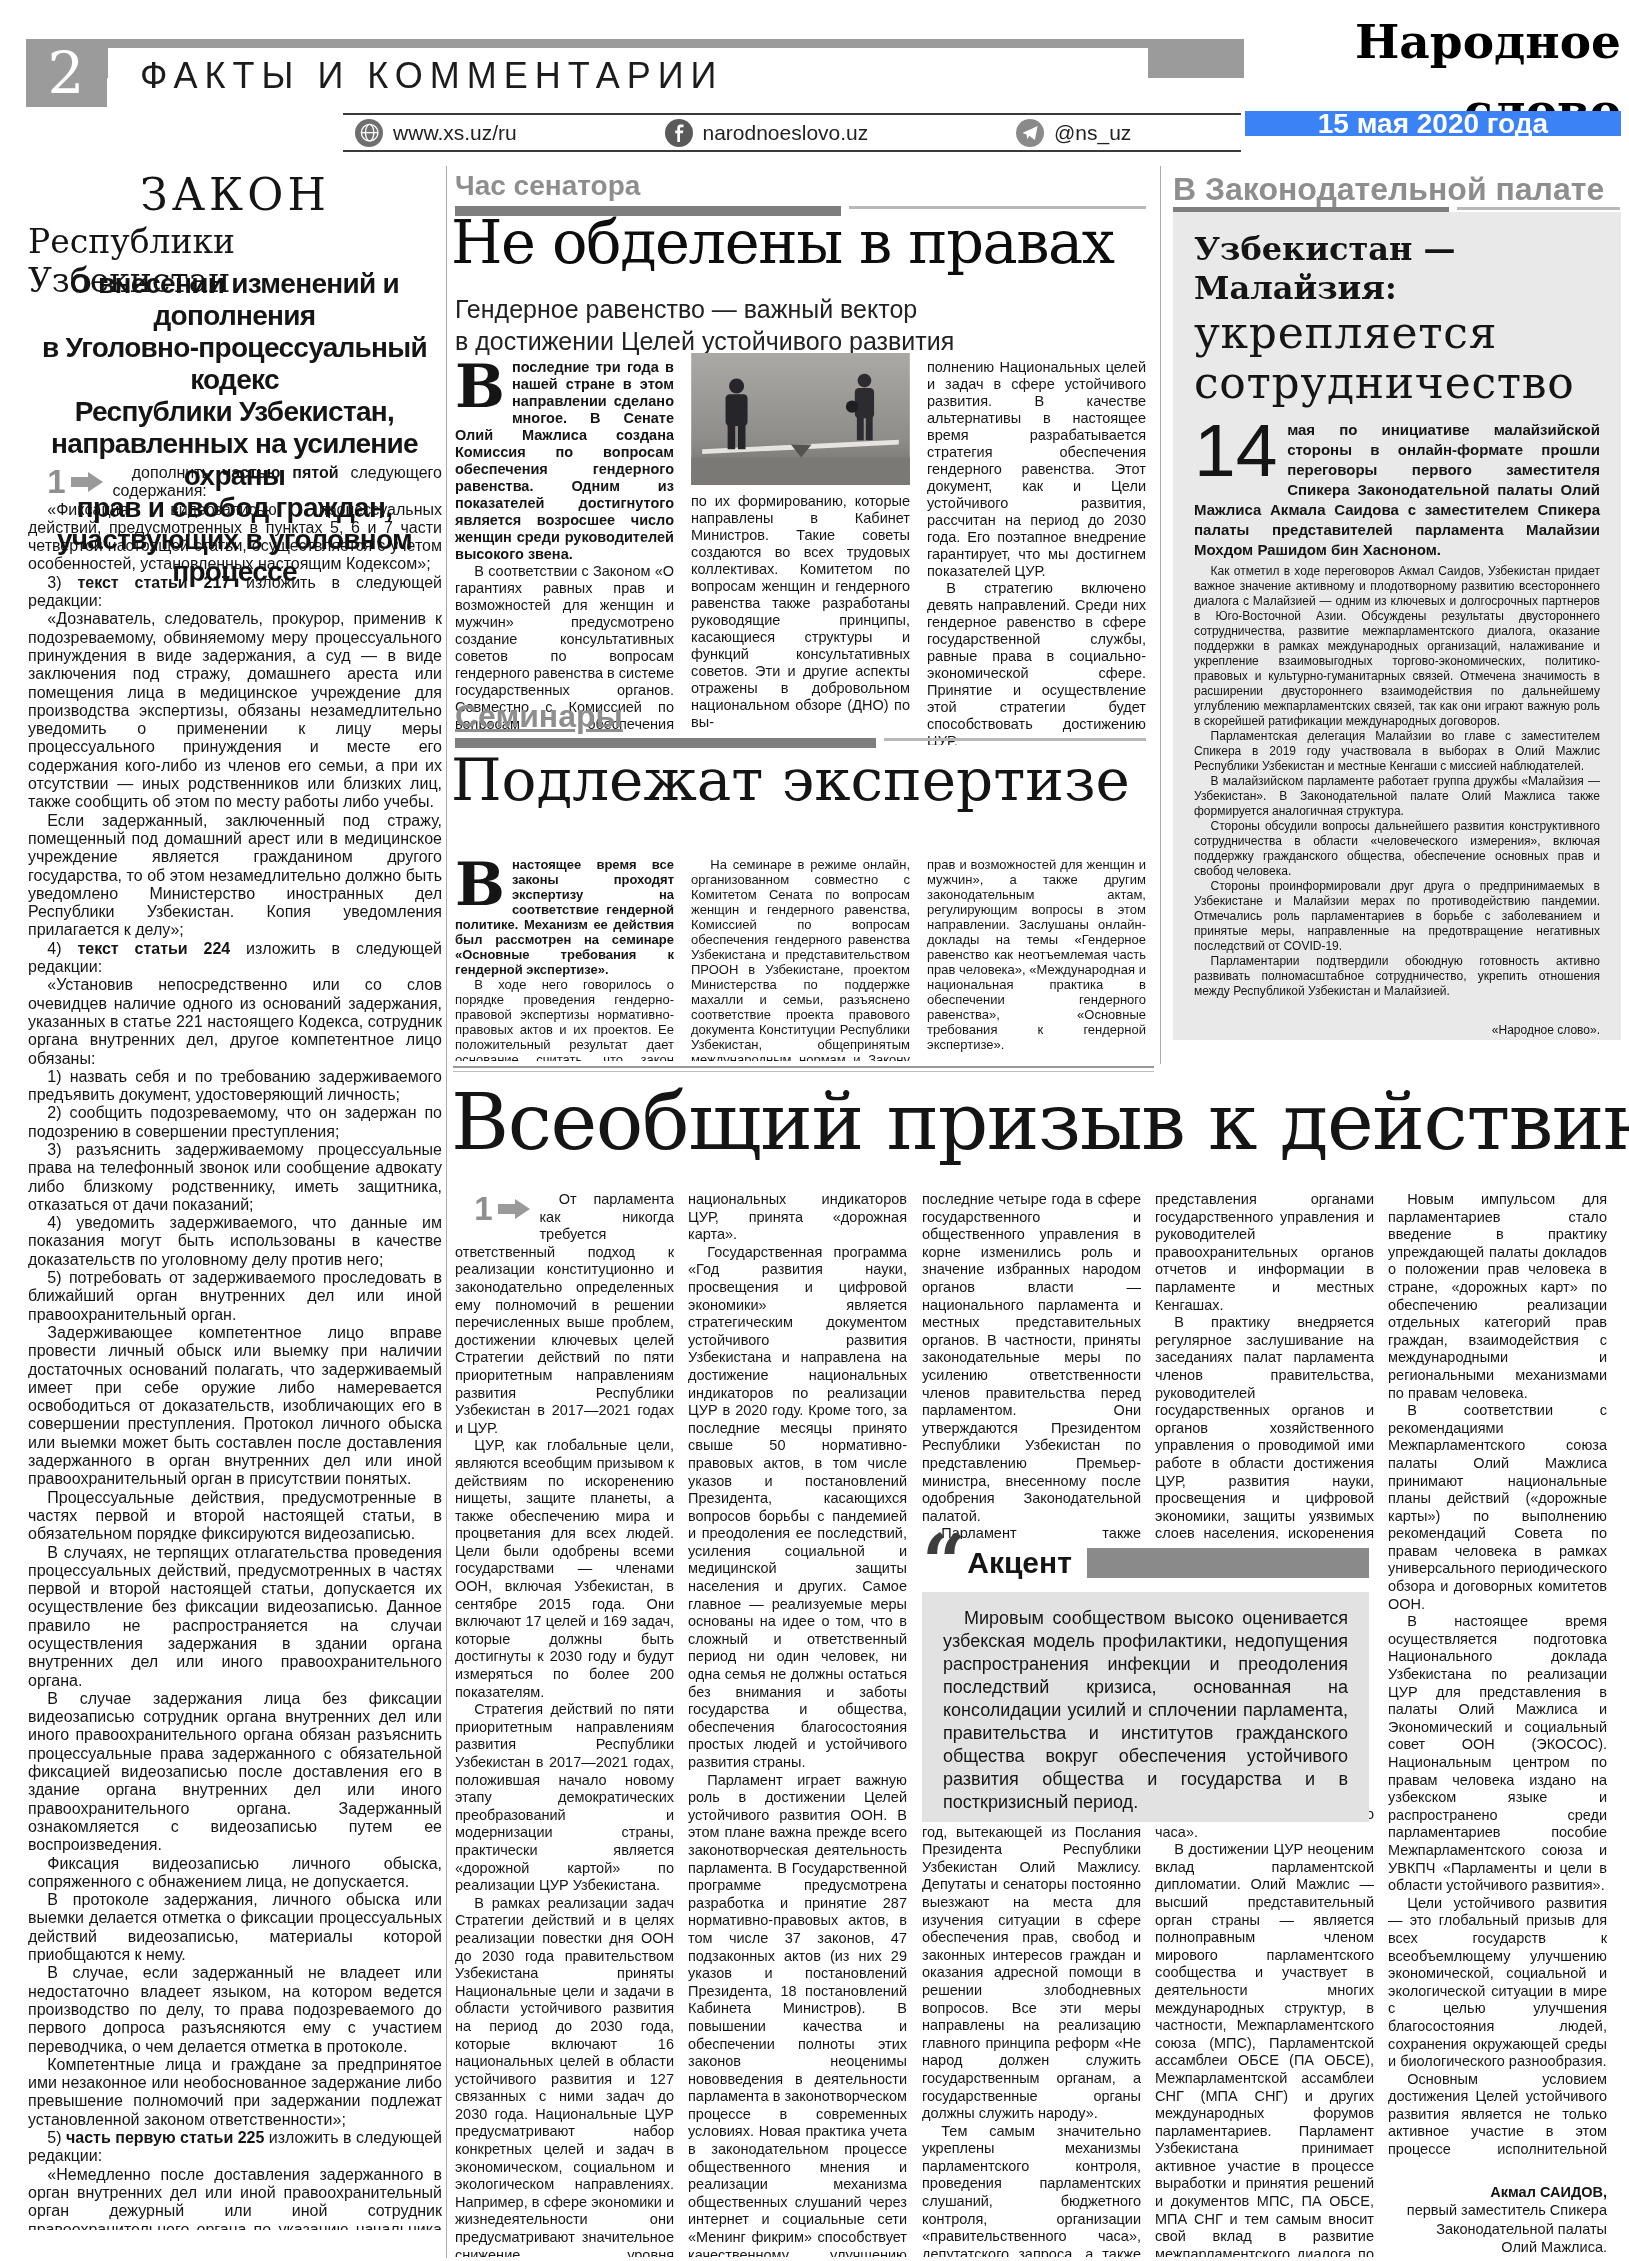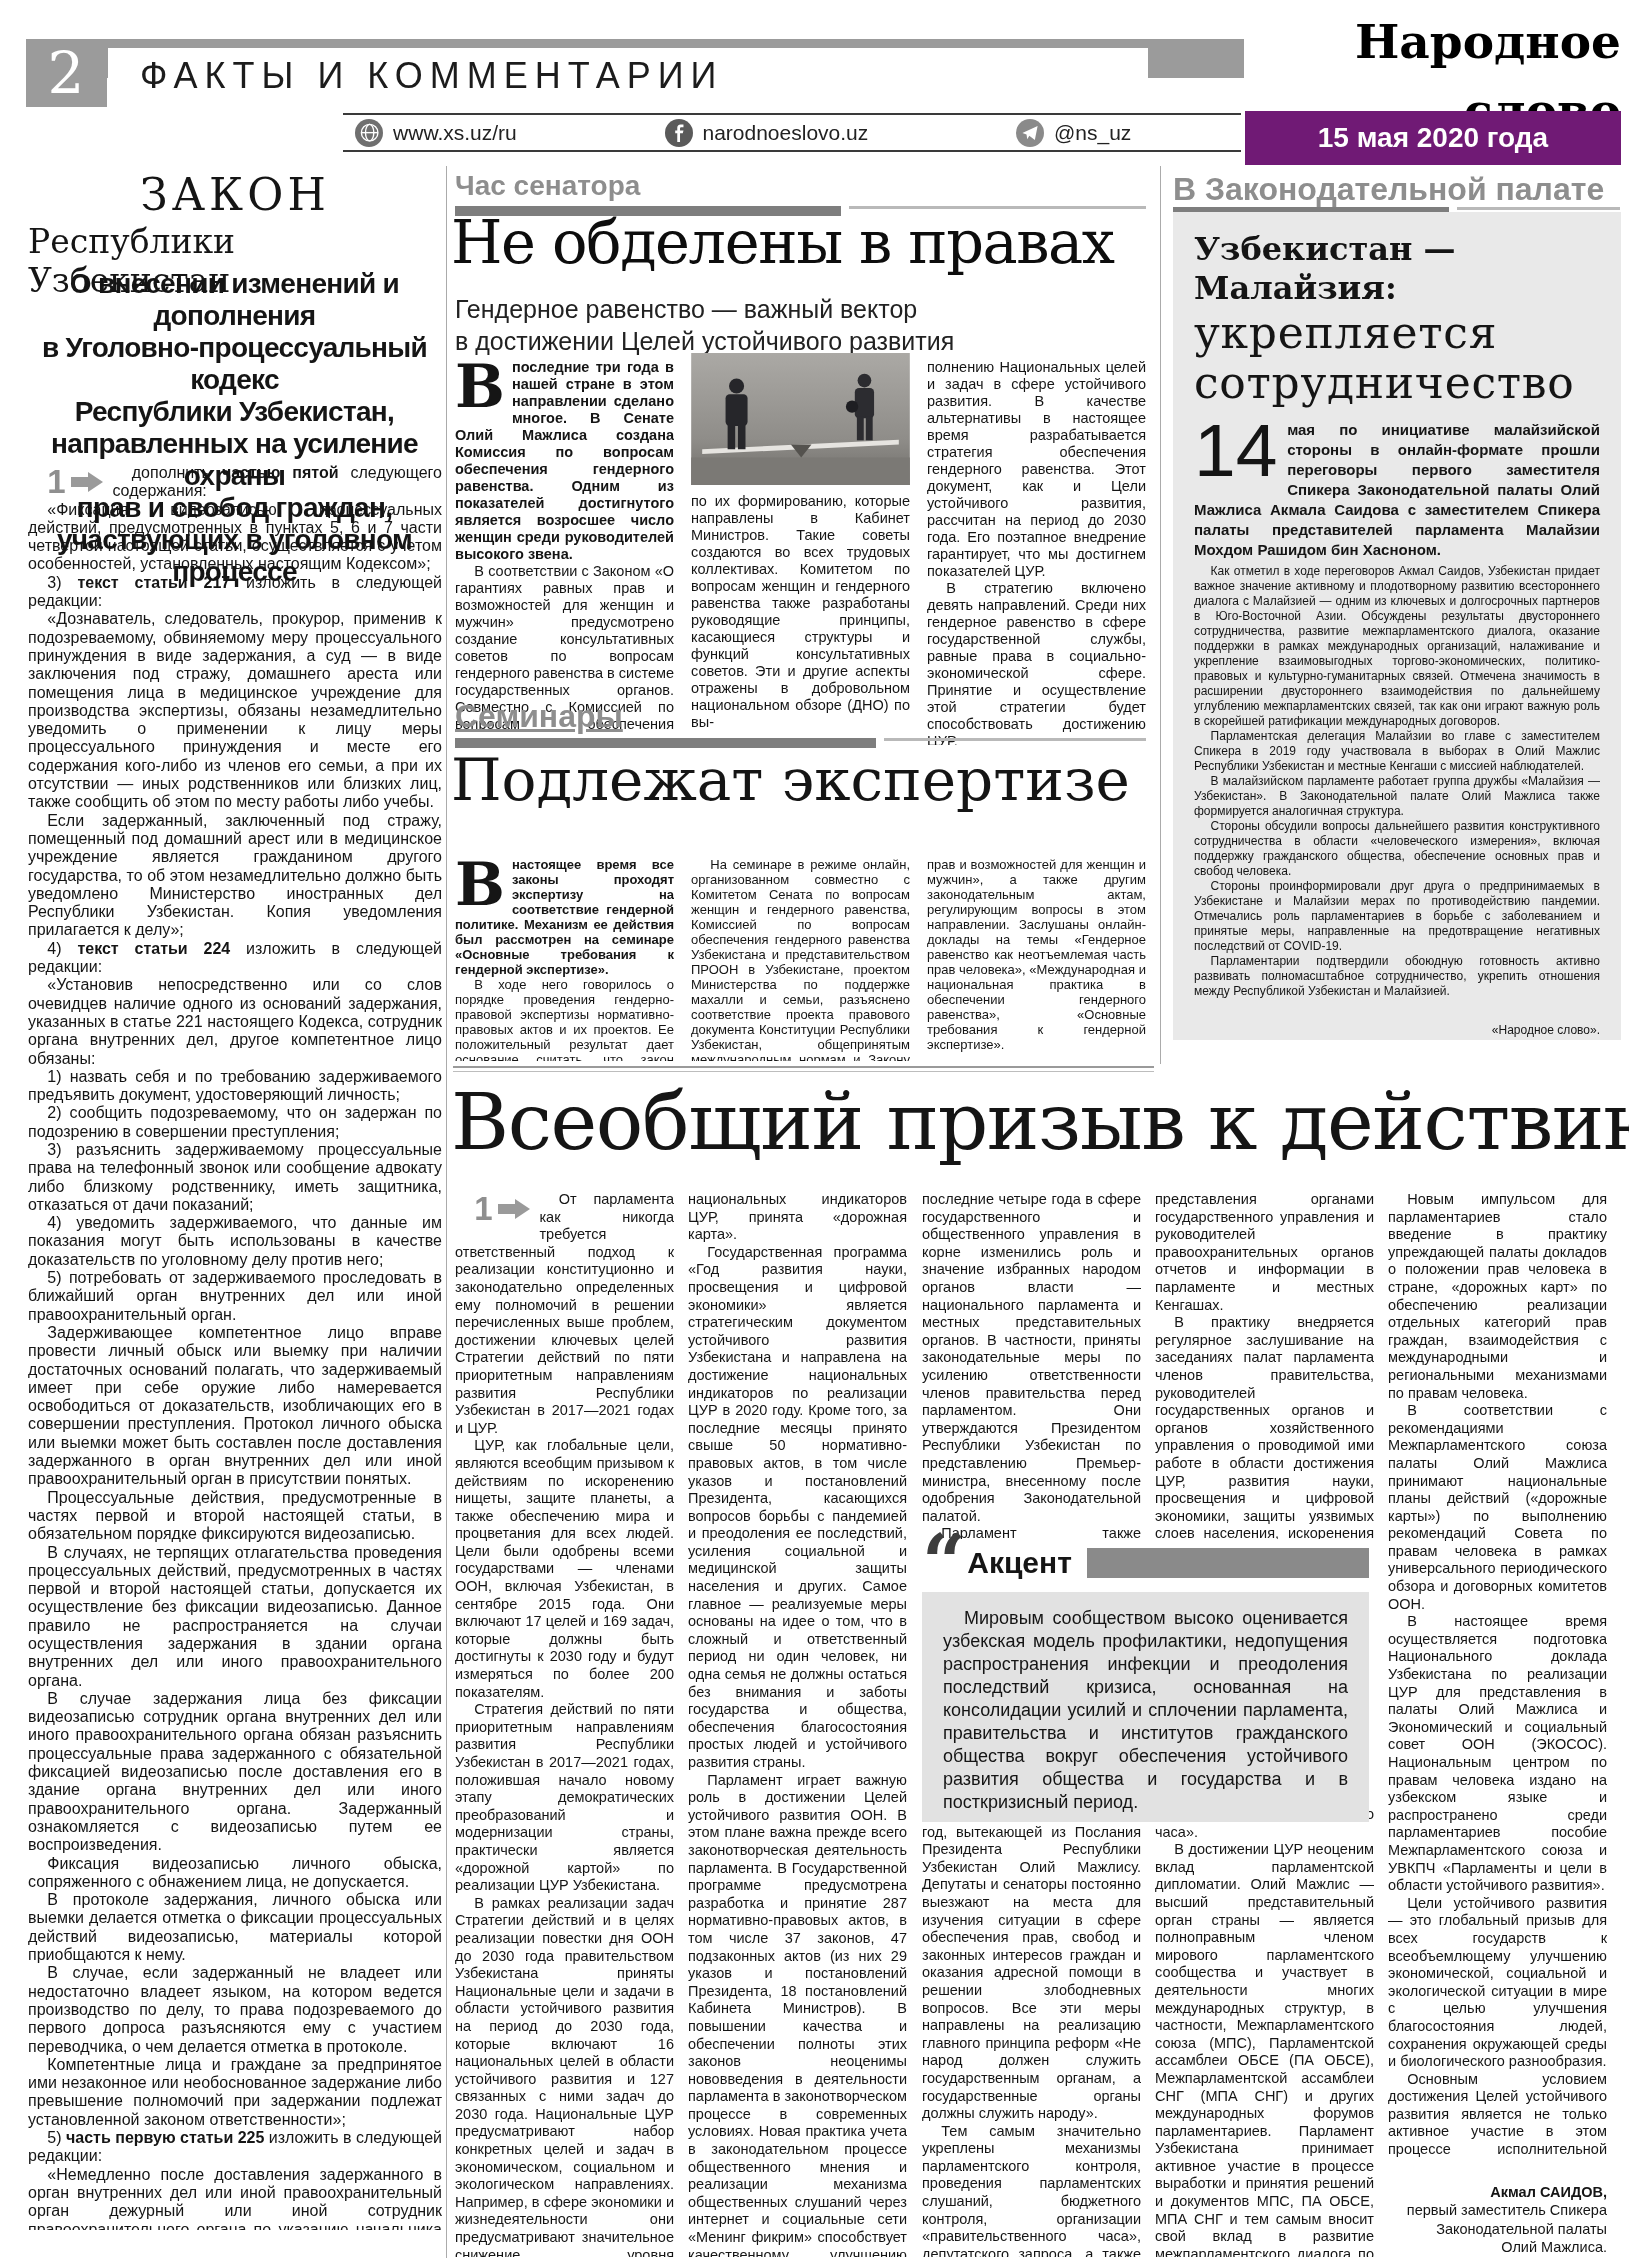--- a/index.html
+++ b/index.html
@@ -16,21 +16,21 @@
   .hdr-title{font-size:36px;letter-spacing:7px;color:#1c1c1c;white-space:nowrap;}
   .logo{left:1235px;top:7px;width:386px;height:69px;text-align:right;
         font:bold 47px/69px "DejaVu Serif",serif;color:#000;}
   .infostrip{left:343px;top:113px;width:898px;height:39px;border-top:2.1px solid #3a3a3a;
              border-bottom:2.1px solid #3a3a3a;display:flex;align-items:center;box-sizing:border-box;
              font-size:21px;color:#222;}
   .info-item{display:flex;align-items:center;margin-left:12.4px;}
   .info-item + .info-item{margin-left:148px;}
   .icircle{width:28px;height:28px;border-radius:50%;background:#6f6f6f;display:inline-flex;
            align-items:center;justify-content:center;margin-right:9.7px;flex:0 0 auto;}
-  .datebox{left:1245px;top:111px;width:376px;height:54px;background:#701a75;color:#fff;
+  .datebox{left:1245px;top:111px;width:376px;height:25px;background:#3b82f6;color:#fff;
            font-weight:bold;font-size:28px;display:flex;align-items:center;justify-content:center;}
 
   
   .vrule{width:1.4px;background:#ababab;}
   .sep2{left:453px;top:1066px;width:701px;height:6.2px;border-top:2.1px solid #9a9a9a;border-bottom:1.4px solid #bdbdbd;box-sizing:border-box;}
 
   
   .kicker{font-weight:bold;color:#8e8e8e;}
   .kbar{height:10.3px;}
   .kbar .thick{position:absolute;left:0;top:0;height:9.7px;background:#7e7e7e;}

